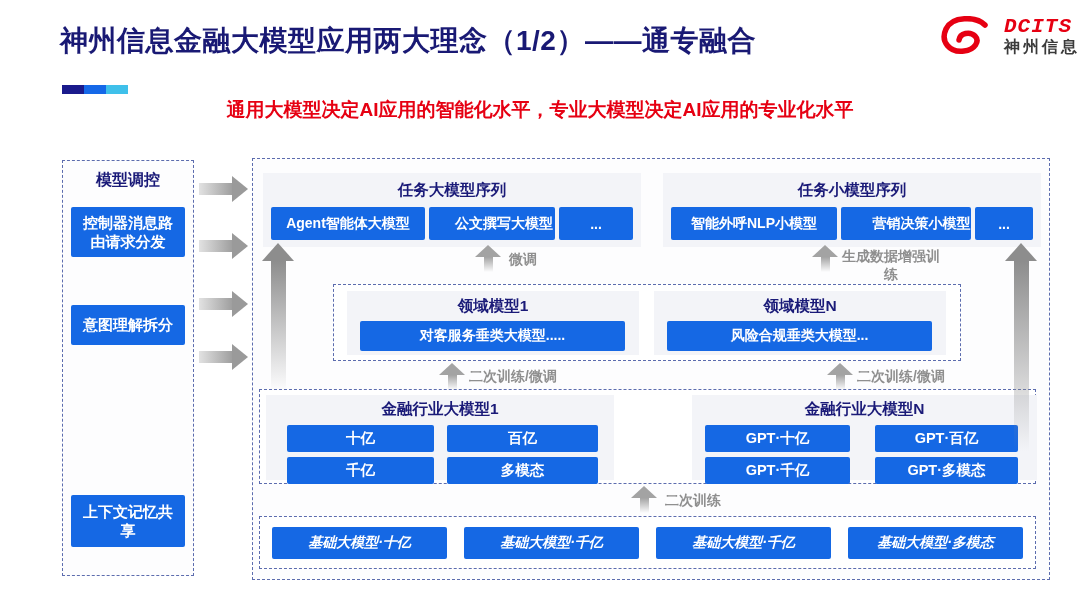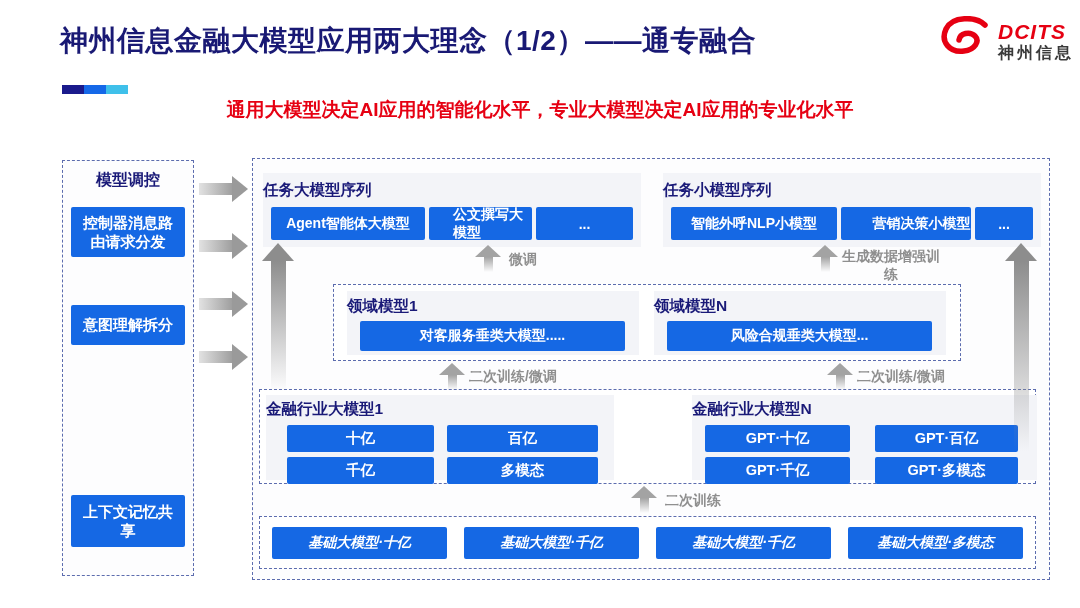--- a/index.html
+++ b/index.html
@@ -6,47 +6,47 @@
   html,body { background:#ffffff; }
   body { font-family: "Liberation Sans", "DejaVu Sans", sans-serif; }
   .slide { position:relative; width:1080px; height:608px; background:#ffffff; overflow:hidden; }
 
   
   .title { position:absolute; left:60px; top:22px; font-size:28px; font-weight:700; color:#191974; letter-spacing:0.5px; }
   .deco { position:absolute; left:62px; top:85px; display:flex; height:9px; }
   .deco span { width:22px; height:9px; display:block; }
   .deco .d1 { background:#1a1a8c; } .deco .d2 { background:#1568e8; } .deco .d3 { background:#3fc0ea; }
   .subtitle { position:absolute; left:100px; top:97px; width:880px; text-align:center; font-size:19px; font-weight:700; color:#e60012; }
-  .logo { position:absolute; left:938px; top:16px; display:flex; align-items:flex-end; gap:8px; }
+  .logo { position:absolute; left:938px; top:16px; display:flex; align-items:flex-start; gap:14px;font-family:Liberation Mono, monospace; }
   .logo-text { display:flex; flex-direction:column; line-height:1.05; }
   .logo-brand { color:#e60012; font-weight:700; font-style:italic; font-size:21px; letter-spacing:1px; }
   .logo-cn { color:#3a3a3a; font-weight:700; font-size:16px; letter-spacing:3px; margin-top:2px; }
 
   
   .sidebar { position:absolute; left:62px; top:160px; width:132px; height:416px; border:1.5px dashed #5c6cae; background:#fdfdfe; }
   .sidebar-title { padding-top:9px; text-align:center; font-size:16px; font-weight:700; color:#1a1a78; }
   .side-btn { position:absolute; left:8px; right:8px; background:#1568e4; color:#fff; font-weight:700; font-size:15px; line-height:1.3; text-align:center; display:flex; align-items:center; justify-content:center; padding:0 10px; border-radius:2px; }
   .sb1 { top:46px; height:50px; } .sb2 { top:144px; height:40px; } .sb3 { top:240px; height:40px; } .sb4 { top:334px; height:52px; }
 
   .r-arrow { position:absolute; width:50px; height:26px; }
   .r-arrow .body { position:absolute; left:0; top:7px; width:33px; height:12px; background:linear-gradient(to right,#e2e2e2,#9f9f9f); }
   .r-arrow .head { position:absolute; left:33px; top:0; width:0; height:0; border-top:13px solid transparent; border-bottom:13px solid transparent; border-left:16px solid #9a9a9a; }
   .ra1 { left:199px; top:176px; } .ra2 { left:199px; top:233px; } .ra3 { left:199px; top:291px; } .ra4 { left:199px; top:344px; }
 
   
   .main { position:absolute; left:252px; top:158px; width:798px; height:422px; border:1.5px dashed #5c6cae; background:#fdfdfe; }
   .group { position:absolute; background:#f3f4f8; }
-  .group-title { text-align:left; font-size:15.5px; font-weight:700; color:#1a1a78; }
+  .group-title { text-align:center; font-size:15.5px; font-weight:700; color:#1a1a78; }
   .blue { background:#1568e4; color:#fff; font-weight:700; font-size:14px; display:flex; align-items:center; justify-content:center; border-radius:2px; }
 
   .g-task-l { left:10px; top:14px; width:378px; height:74px; }
   .g-task-s { left:410px; top:14px; width:378px; height:74px; }
   .task-row { display:flex; gap:4px; padding:6px 8px 0 8px;align-items:flex-end; }
   .task-row .blue { height:33px; }
-  .tl-b1 { width:154px; } .tl-b2 { width:103px;padding-left:24px; } .tl-b3 { flex:1; }
+  .tl-b1 { width:154px; } .tl-b2 { width:126px;padding-left:24px; } .tl-b3 { flex:1; }
   .ts-b1 { width:166px; } .ts-b2 { width:130px;padding-left:31px; } .ts-b3 { flex:1; }
   .g-task-l .group-title, .g-task-s .group-title { padding-top:7px; }
 
   .dashed-box { position:absolute; border:1.5px dashed #5c6cae; background:#ffffff; }
   .domain-box { left:80px; top:125px; width:628px; height:77px; }
   .g-dom1 { left:13px; top:6px; width:292px; height:64px; }
   .g-domn { left:320px; top:6px; width:292px; height:64px; }
   .g-dom1 .group-title, .g-domn .group-title { padding-top:5px; }
   .dom-btn { height:30px; margin:4px 14px 0 13px; }
 

